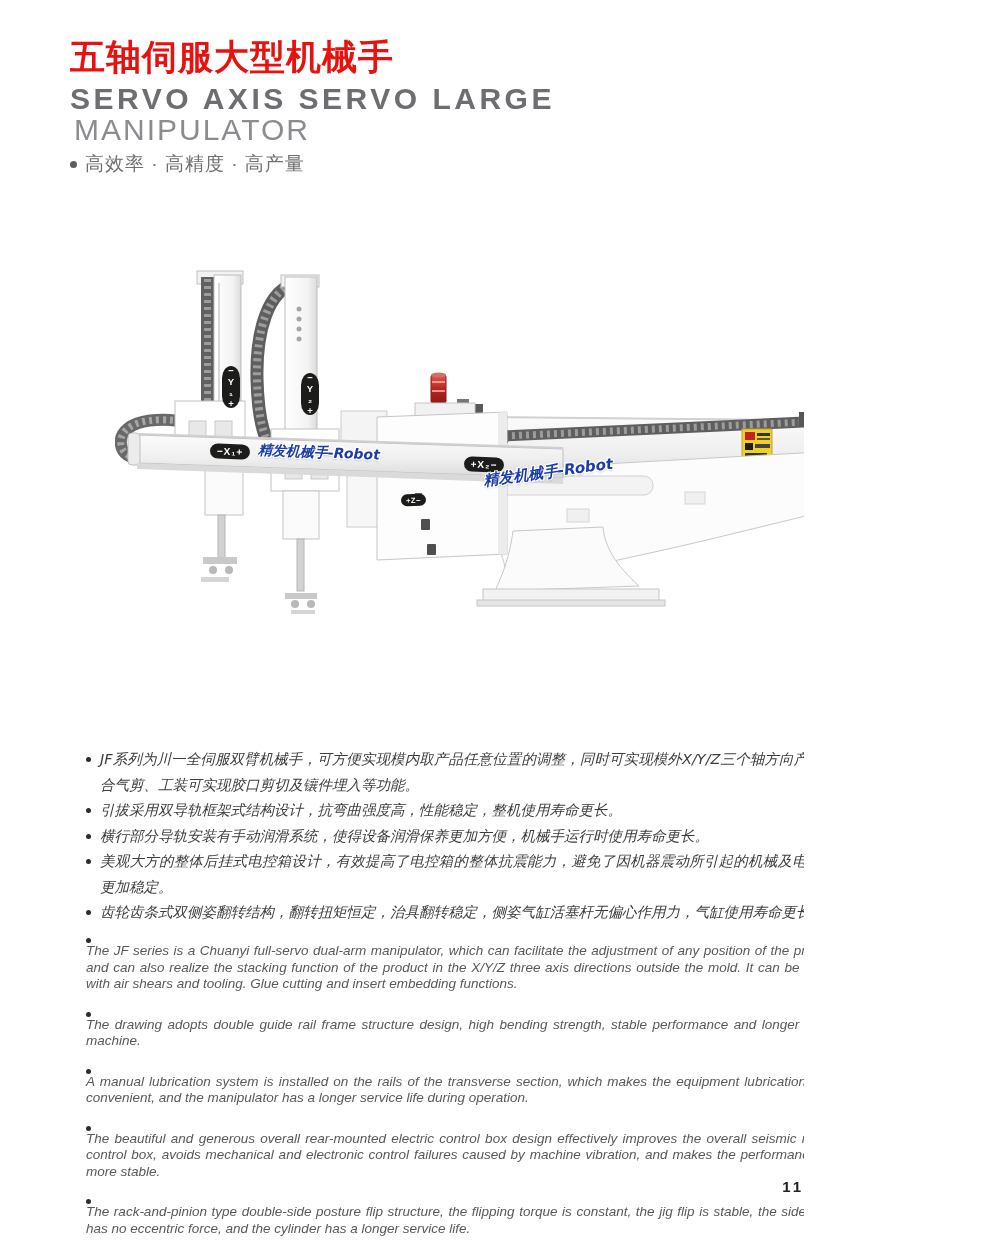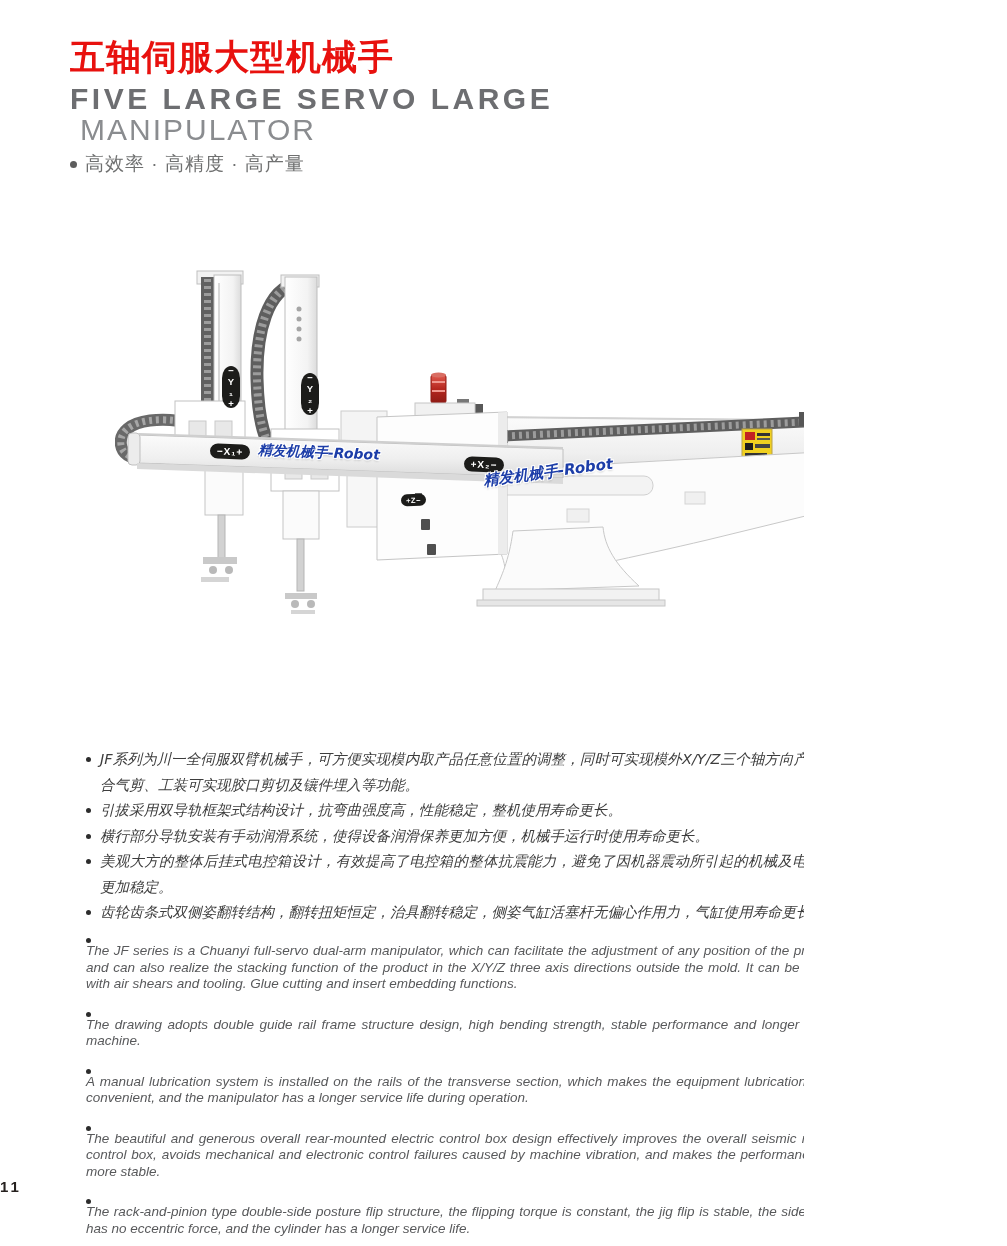--- a/index.html
+++ b/index.html
@@ -4,21 +4,21 @@
 <style>
   html,body{margin:0;padding:0;background:#fff;}
   .page{position:relative;width:804px;height:1246px;background:#ffffff;overflow:hidden;
         font-family:"Liberation Sans","DejaVu Sans",sans-serif;}
 
   
   .title-zh{position:absolute;left:70px;top:34px;font-size:35px;font-weight:700;
             color:#e8110e;letter-spacing:1px;font-family:"DejaVu Sans","Liberation Sans",sans-serif;}
   .title-en1{position:absolute;left:70px;top:82px;font-size:30px;font-weight:700;
              color:#6d6e71;letter-spacing:3.5px;white-space:nowrap;}
-  .title-en2{position:absolute;left:80px;top:113px;font-size:30px;font-weight:400;
+  .title-en2{position:absolute;left:74px;top:113px;font-size:30px;font-weight:400;
              color:#8a8c8f;letter-spacing:2px;white-space:nowrap;}
   .subtitle{position:absolute;left:70px;top:151px;display:flex;align-items:center;
             font-size:19px;color:#6f7070;letter-spacing:1px;}
   .subtitle .dot{width:7px;height:7px;border-radius:50%;background:#5d5d5d;margin-right:8px;flex:0 0 auto;}
 
   
   #machine{position:absolute;left:115px;top:263px;width:800px;height:365px;}
   #machine svg{position:absolute;left:0;top:0;}
   .cap{position:absolute;background:#1c1c1a;color:#fff;display:flex;align-items:center;
        justify-content:center;font-weight:bold;z-index:5;}
@@ -37,30 +37,30 @@
   ul.feat li{display:flex;align-items:flex-start;}
   ul.feat .dot{flex:0 0 auto;border-radius:50%;background:#2c2c2c;}
   .zh-list{left:70px;top:731px;width:868px;}
   .zh-list li{font-size:14.5px;line-height:25.5px;color:#3d3d3d;text-align:justify;
               font-family:"DejaVu Sans","Liberation Sans",sans-serif;}
   .zh-list .dot{width:5px;height:5px;margin:10px 9px 0 0;}
   .en-list{left:70px;top:916px;width:866px;}
   .en-list li{font-size:13.5px;line-height:16.5px;color:#58595b;margin-bottom:13px;text-align:justify;flex-direction:column;}
   .en-list .dot{width:5px;height:5px;margin:6px 9px 0 0;background:#3e3e40;}
 
-  .page-num{position:absolute;left:0;top:1178px;width:100%;text-align:left;
+  .page-num{position:absolute;left:0;top:1178px;width:100%;text-align:right;
             font-size:15px;font-weight:700;letter-spacing:3px;color:#26211f;}
 </style>
 </head>
 <body>
 
 <div class="page">
 
   <div class="title-zh">五轴伺服大型机械手</div>
-  <div class="title-en1">FIVE LARGE SERVO LARGE</div>
+  <div class="title-en1">SERVO AXIS SERVO LARGE</div>
   <div class="title-en2">MANIPULATOR</div>
   <div class="subtitle">
     <span class="dot"></span>
     <span>高效率 · 高精度 · 高产量</span>
   </div>
 
   <div id="machine">
     <svg width="800" height="365" viewBox="0 0 800 365">
       <defs>
         <linearGradient id="gv" x1="0" y1="0" x2="1" y2="0">

